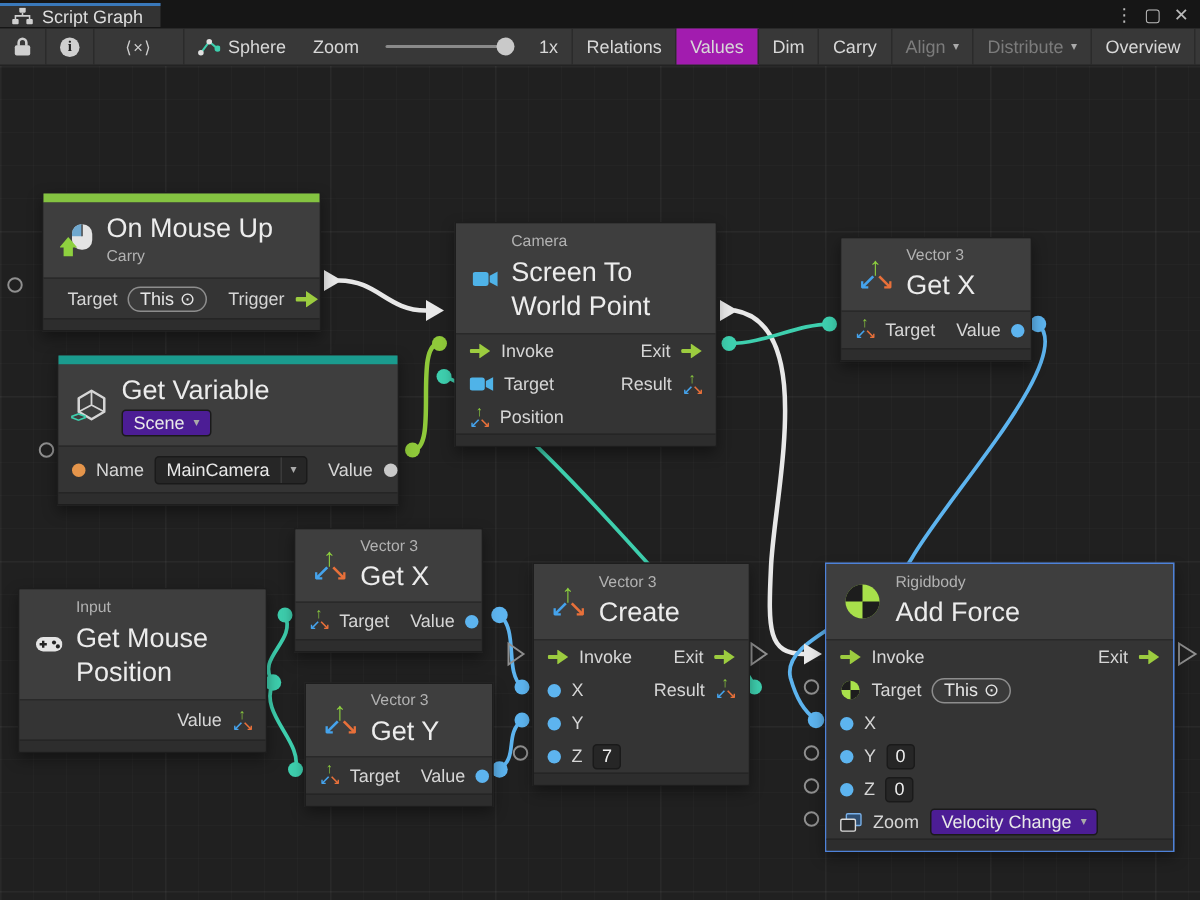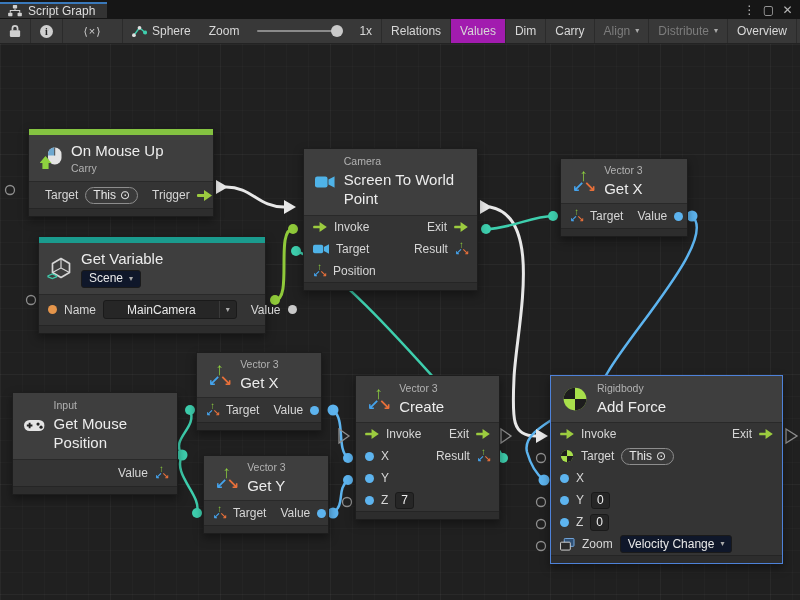--- a/index.html
+++ b/index.html
@@ -30,33 +30,33 @@
                      linear-gradient(#ffffff05 1px,transparent 1px),linear-gradient(90deg,#ffffff05 1px,transparent 1px);
     background-size:110px 110px,110px 110px,22px 22px,22px 22px}
   .wires{position:absolute;top:0;left:0;z-index:1;pointer-events:none}
   
   .node{position:absolute;z-index:2;background:#353535;border:1px solid #1d1d1d;box-shadow:0 4px 9px #00000066;color:#d6d6d6}
   .node.selected{border:1px solid #4e82d9}
   .cbar{height:6px}
   .nh{display:flex;align-items:center;gap:9px;padding:6px 11px;background:#3e3e3e}
   .nh .tx{display:flex;flex-direction:column;line-height:1.3;gap:1px}
   .tp{font-size:10.5px;color:#b2b2b2}
-  .tt{font-size:15px;color:#ececec}
+  .tt{font-size:18px;color:#ececec}
   .nrows{background:#343434;border-top:1px solid #292929}
   .nrow{display:flex;align-items:center;gap:7px;height:22px;padding:0 9px;font-size:12px;color:#d6d6d6;white-space:nowrap}
   .nrow-lg{height:30px}
   .sp{flex:1}
   .nft{height:8px;background:#2d2d2d;border-top:1px solid #252525}
   .dot{width:9px;height:9px;border-radius:50%;flex:0 0 auto}
   .dot.blue{background:#5db4ef}.dot.orange{background:#e5954b}.dot.white{background:#c9c9c9}
   .pill{display:inline-flex;align-items:center;gap:4px;border:1px solid #8d8d8d;border-radius:10px;padding:0 7px;height:17px;font-size:12px;color:#e6e6e6;background:#3a3a3a}
   .fld{background:#262626;border:1px solid #1a1a1a;border-radius:3px;padding:0 5px;height:17px;display:inline-flex;align-items:center;color:#eee;font-size:12px}
-  .dd{background:#0f172a;border:1px solid #1a1a1a;border-radius:3px;height:18px;display:inline-flex;align-items:center;gap:6px;padding:0 7px;color:#e8e8e8;font-size:12px}
+  .dd{background:#4c1d95;border:1px solid #1a1a1a;border-radius:3px;height:18px;display:inline-flex;align-items:center;gap:6px;padding:0 7px;color:#e8e8e8;font-size:12px}
   .dd2{display:inline-flex;align-items:stretch;background:#262626;border:1px solid #1a1a1a;border-radius:3px;height:19px;font-size:12px;color:#e8e8e8}
-  .dd2-txt{display:flex;align-items:center;padding:0 23px}
+  .dd2-txt{display:flex;align-items:center;padding:0 7px}
   .dd2-btn{display:flex;align-items:center;padding:0 6px;border-left:1px solid #3a3a3a}
   
   .v3{display:inline-flex;flex-direction:column;align-items:center;line-height:.72;font-weight:bold;flex:0 0 auto}
   .v3 .up{color:#8ed13f}.v3 .dl{color:#45a3ec}.v3 .dr{color:#e8703a}
   .v3-lg{font-size:17px}.v3-lg .lr{font-size:15px;letter-spacing:-1px}
   .v3-sm{font-size:9.5px}.v3-sm .lr{font-size:9px;letter-spacing:-1px}
   .farrow{color:#9ccc3f;display:inline-flex;flex:0 0 auto}
   .icw{display:inline-flex;flex:0 0 auto;position:relative}
   .unity-ang{position:absolute;left:-3px;bottom:-3px;font-weight:bold;font-size:10px;color:#3ecfae;letter-spacing:-1px}
 </style>

